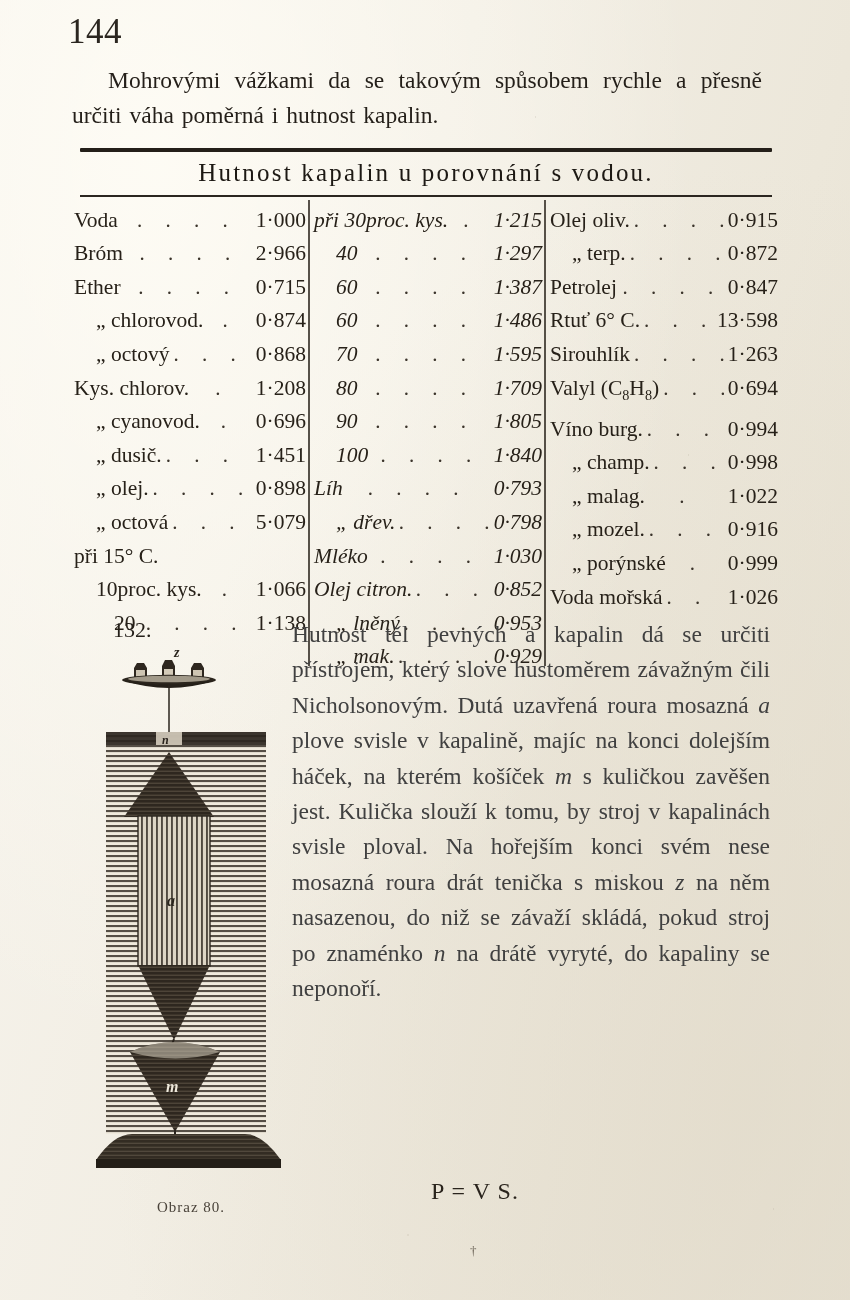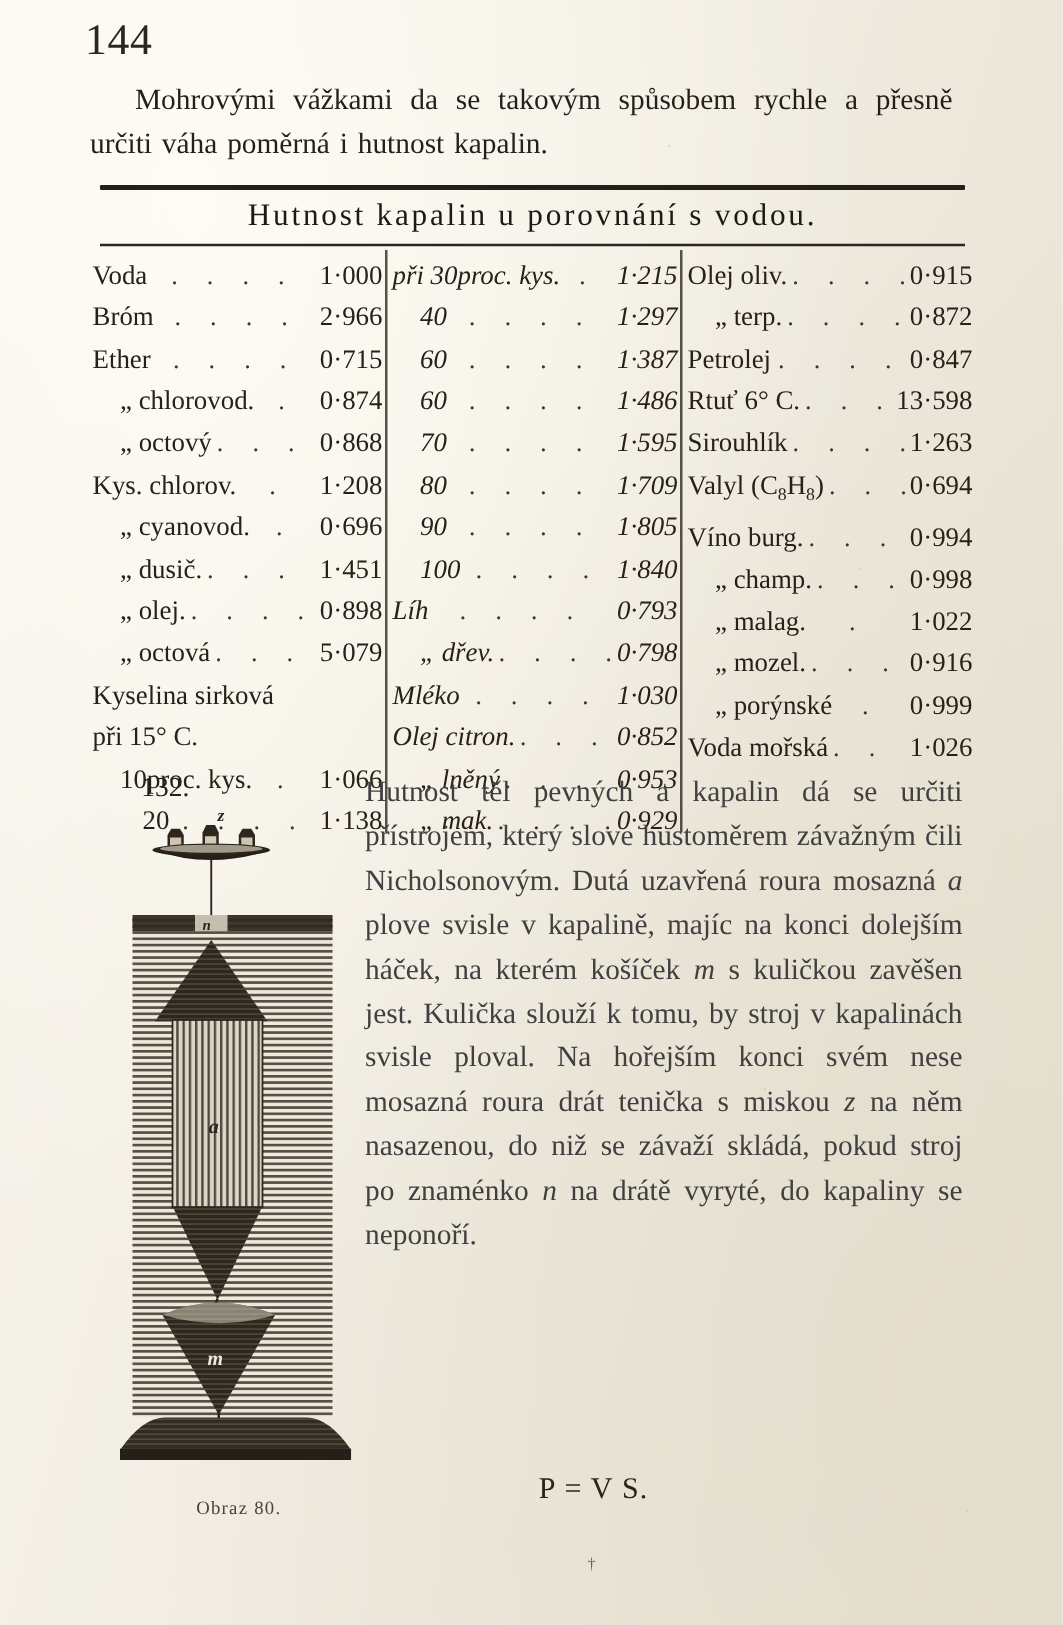--- a/index.html
+++ b/index.html
@@ -183,21 +183,20 @@
           <div class="row ind">
             <span class="nm">„  olej.</span>
             <span class="dots">. . . .</span>
             <span class="vl">0·898</span>
           </div>
           <div class="row ind">
             <span class="nm">„  octová</span>
             <span class="dots">. . . .</span>
             <span class="vl">5·079</span>
           </div>
-          <div class="row plain"><span class="nm">Kyselina sirková</span></div>
           <div class="row plain"><span class="nm">při 15° C.</span></div>
           <div class="row ind">
             <span class="nm">10proc. kys.</span>
             <span class="dots">.</span>
             <span class="vl">1·066</span>
           </div>
           <div class="row ind2">
             <span class="nm">20</span>
             <span class="dots">. . . .</span>
             <span class="vl">1·138</span>

